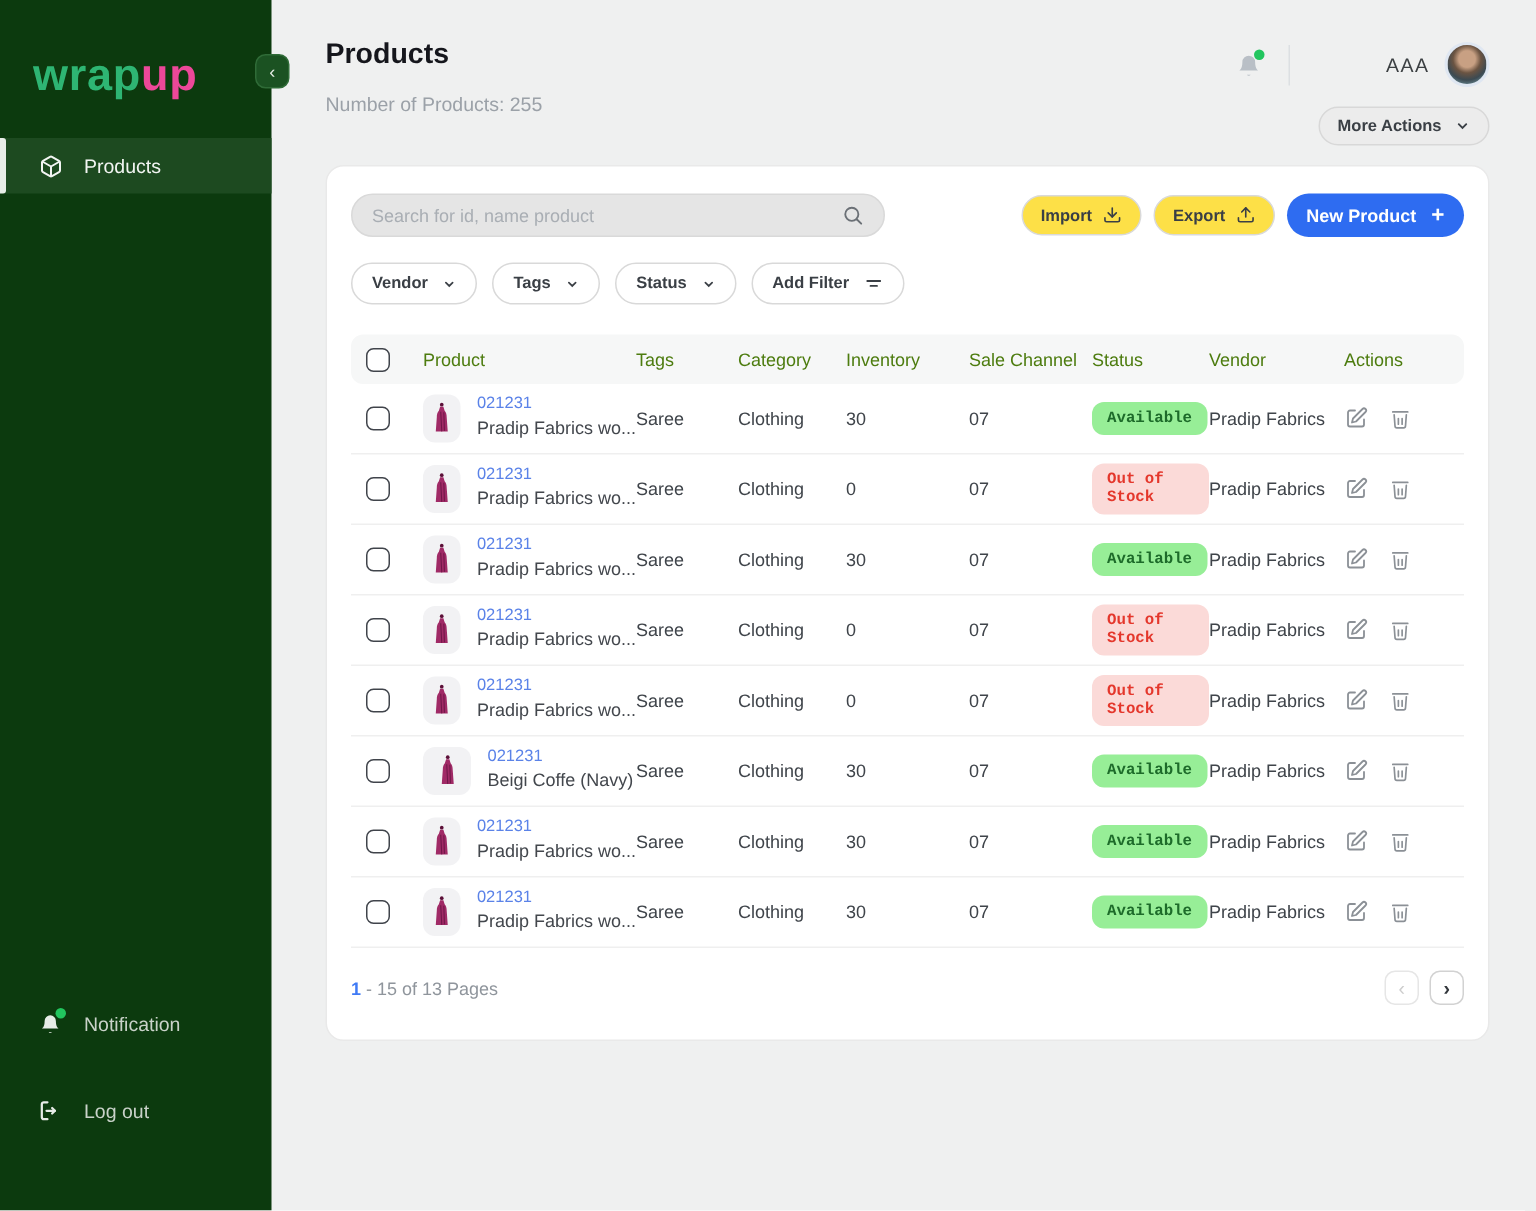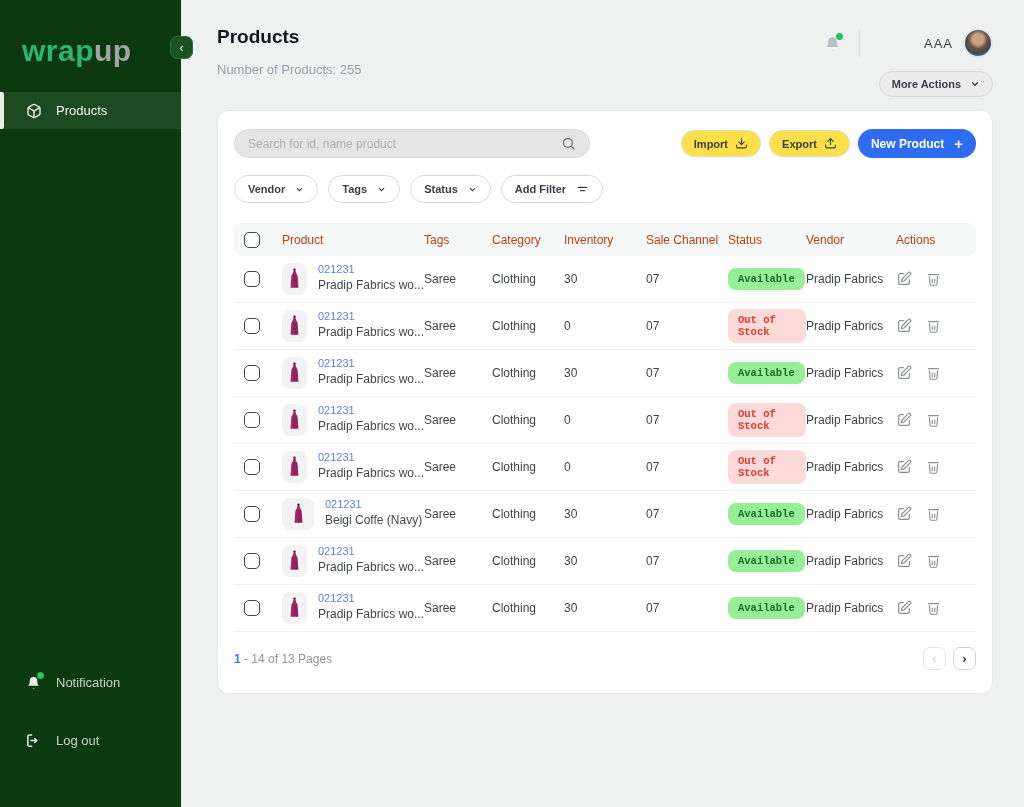--- a/index.html
+++ b/index.html
@@ -4,21 +4,21 @@
 <style>
   * { margin:0; padding:0; box-sizing:border-box; }
   html,body { width:1024px; height:807px; overflow:hidden; }
   body { font-family:"Liberation Sans", sans-serif; background:#eff0f0; }
   .app { display:flex; width:1024px; height:807px; position:relative; }
 
   
   .sidebar { width:181px; min-width:181px; background:#0c3a0e; display:flex; flex-direction:column; }
   .logo { padding:34px 0 0 22px; font-size:30px; font-weight:bold; letter-spacing:.5px; }
   .logo .lg-green { color:#2eb573; }
-  .logo .lg-red { color:#a3a3a3; }
+  .logo .lg-red { color:#ec4899; }
   .side-nav { margin-top:24px; }
   .nav-item { position:relative; height:37px; display:flex; align-items:center; gap:14px;
               padding-left:25px; color:#d8e0d8; font-size:13px; cursor:pointer; }
   .nav-item.active { background:#1d4a20; color:#f2f5f2; }
   .nav-item.active::before { content:""; position:absolute; left:0; top:0; bottom:0; width:4px;
               background:#e8eee8; border-radius:0 2px 2px 0; }
   .side-footer { margin-top:auto; padding-bottom:52px; display:flex; flex-direction:column; gap:28px; }
   .side-footer .nav-item { height:30px; color:#c9d2c9; }
   .icon-wrap { position:relative; width:17px; height:17px; display:flex; align-items:center; justify-content:center; }
   .dot { position:absolute; top:-2px; right:-2px; width:7px; height:7px; border-radius:50%; background:#22c55e; }
@@ -58,21 +58,21 @@
   .btn-primary .plus { font-size:15px; font-weight:bold; line-height:1; }
   .filters { margin-top:17px; display:flex; gap:10px; }
   .filter-pill { height:28px; padding:0 13px; border-radius:14px; border:1px solid #d9d9d9; background:#fff;
           font-size:11px; font-weight:bold; color:#3a3f45; display:flex; align-items:center; gap:10px;
           cursor:pointer; font-family:inherit; }
 
   
   .table { margin-top:20px; }
   .trow { display:grid; grid-template-columns:38px 142px 68px 72px 82px 82px 78px 90px 1fr;
           padding-left:10px; align-items:center; }
-  .thead { height:33px; background:#f6f7f7; border-radius:8px; font-size:12px; color:#c2410c; }
+  .thead { height:33px; background:#f6f7f7; border-radius:8px; font-size:12px; color:#4d7c0f; }
   .tr { height:47px; border-bottom:1px solid #efefef; font-size:12px; color:#3f444a; }
   .checkbox { width:16px; height:16px; border:1.6px solid #40444b; border-radius:5px; background:#fff; cursor:pointer; }
   .product-cell { display:flex; align-items:flex-start; gap:11px; }
   .thumb { width:32px; height:32px; background:#f2f2f4; border-radius:8px; display:flex;
            align-items:center; justify-content:center; }
   .pid { font-size:11px; color:#5a82e8; cursor:pointer; }
   .pname { font-size:12px; color:#43474d; margin-top:3px; white-space:nowrap; }
   .badge { display:inline-block; padding:5px 10px; border-radius:8px; font-size:10.5px; font-weight:bold;font-family:Liberation Mono, monospace; }
   .badge-available { background:#97ee97; color:#1d6b2a; }
   .badge-out { background:#fbdad8; color:#e4372c; }
@@ -559,21 +559,21 @@
           <path d="M18.5 8l-.9 12a2 2 0 0 1-2 1.9H8.4a2 2 0 0 1-2-1.9L5.5 8"></path>
           <path d="M10 12v6M14 12v6"></path>
         </svg>
       </button>
     </span>
   </div>
 </div>
       </div>
 
       <div class="pagination">
-        <span class="page-info"><span class="cur">1</span><span> - 14 of 13 Pages</span></span>
+        <span class="page-info"><span class="cur">1</span><span> - 15 of 13 Pages</span></span>
         <span class="pg-btns">
           <button class="pg-btn pg-prev">
               <span>‹</span>
             </button>
           <button class="pg-btn pg-next">
               <span>›</span>
             </button>
         </span>
       </div>
 

